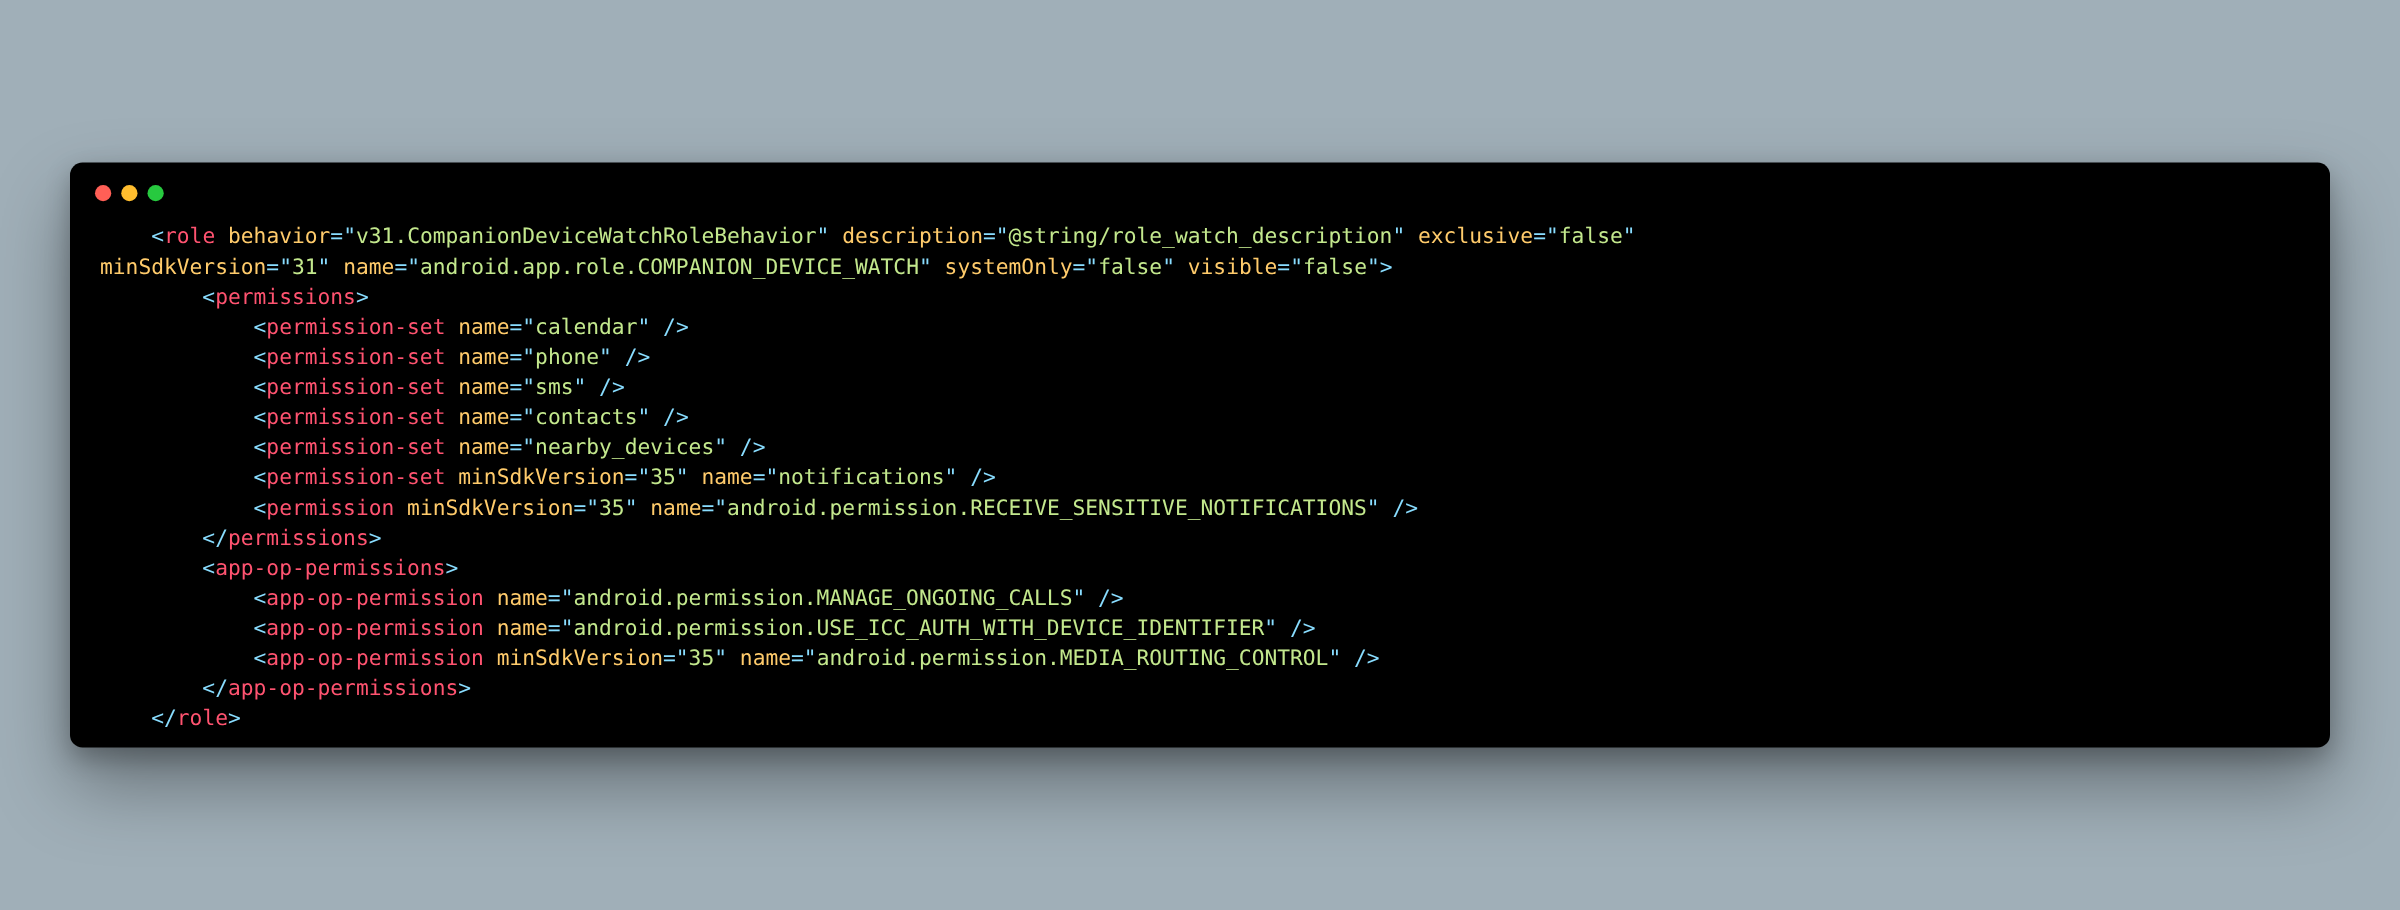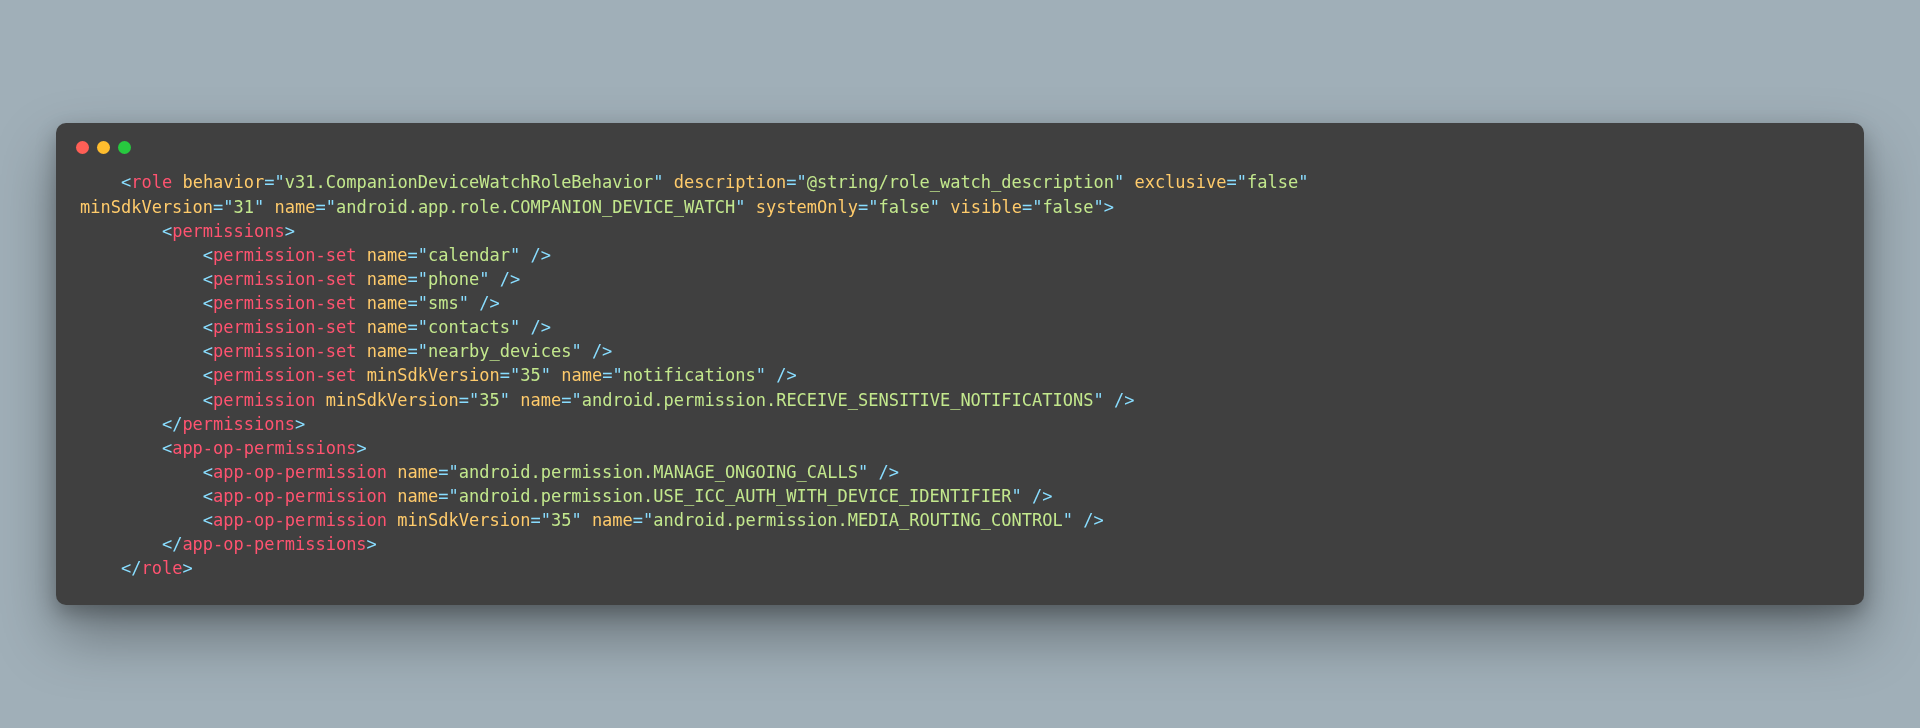--- a/index.html
+++ b/index.html
@@ -11,24 +11,24 @@
     justify-content: center;
     min-height: 728px;
     width: 1920px;
     padding: 48px 56px;
     font-family: "SF Mono", ui-monospace, Menlo, Consolas, monospace;
     font-size: 17px;
     line-height: 1.42;
   }
   .window {
     width: 100%;
-    background: #404040;
+    background: #000000;
     border-radius: 10px;
     box-shadow: 0 30px 60px rgba(0,0,0,0.35), 0 8px 20px rgba(0,0,0,0.25);
-    padding: 0 0 18px 0;
+    padding: 0 0 4px 0;
     overflow: hidden;
   }
   .titlebar {
     display: flex;
     gap: 8px;
     padding: 18px 20px 10px 20px;
   }
   .dot {
     width: 13px; height: 13px; border-radius: 50%;
   }

